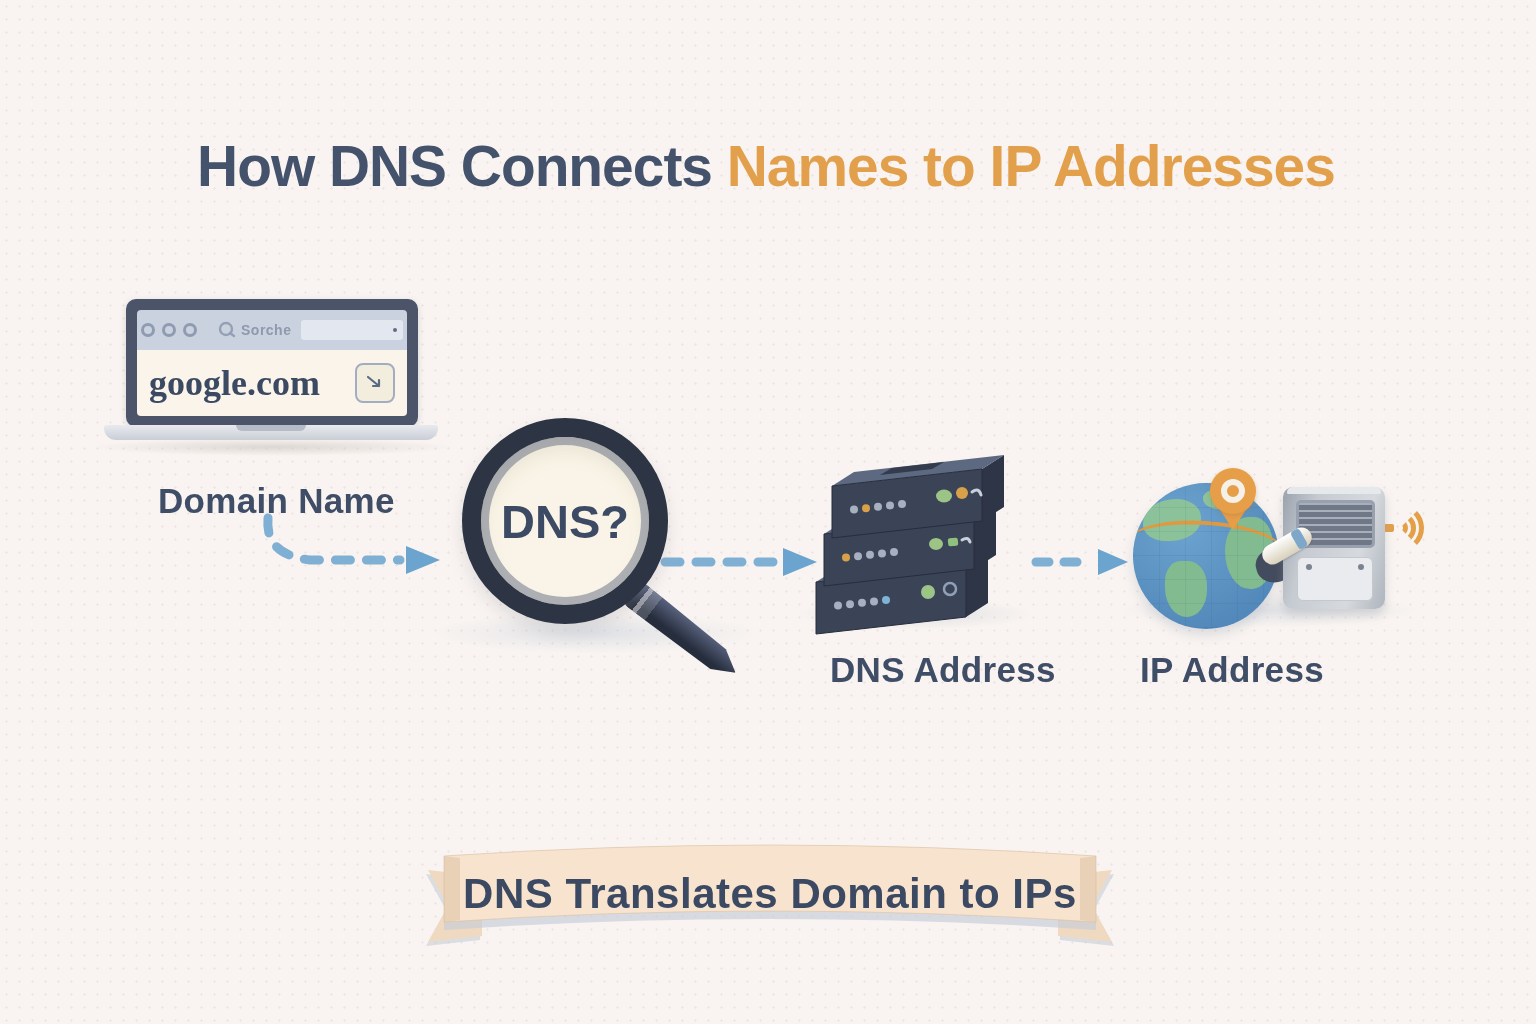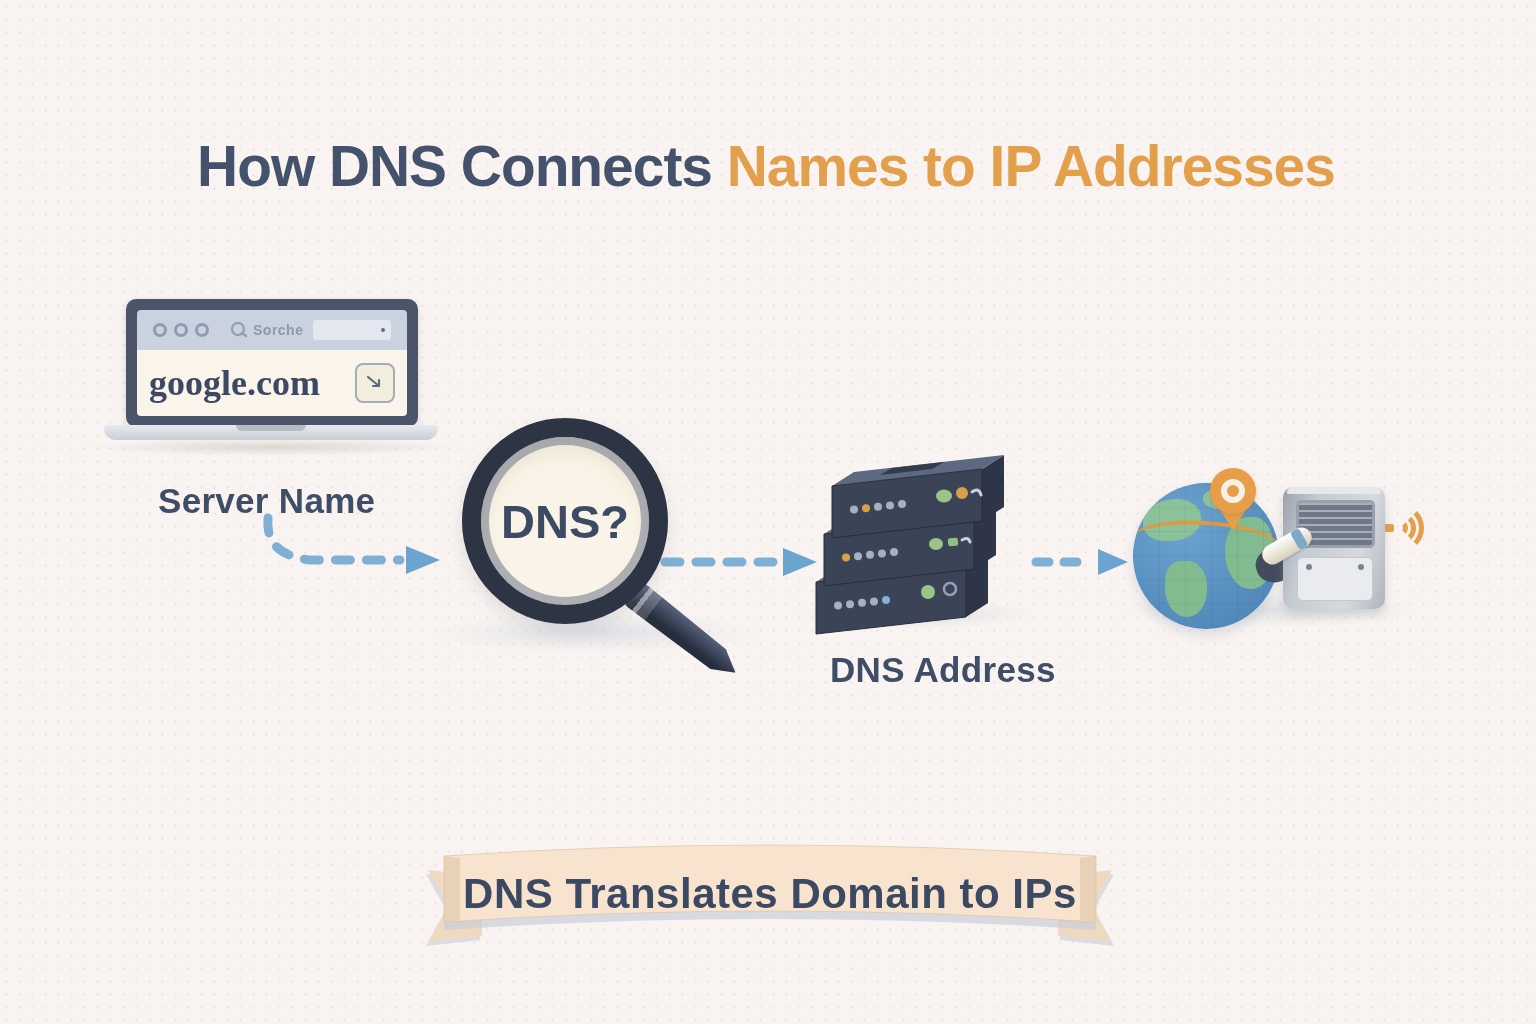--- a/index.html
+++ b/index.html
@@ -36,21 +36,21 @@
     background:radial-gradient(ellipse at center, rgba(200,207,217,0.5), transparent 70%);}
 
   
   .laptop-screen {
     position:absolute; left:126px; top:299px; width:292px; height:128px;
     background:#4b5468; border-radius:10px; padding:11px;
     box-shadow:0 2px 6px rgba(120,125,140,0.25);
   }
   .screen-inner { width:100%; height:100%; border-radius:4px; overflow:hidden; display:flex; flex-direction:column; }
   .chrome-bar {
-    height:40px; background:#cad2df; display:flex; align-items:center; padding:0 16px; flex:0 0 auto;
+    height:40px; background:#cad2df; display:flex; align-items:center; padding:0 4px; flex:0 0 auto;
   }
   .win-dot { width:14px; height:14px; border:3px solid #8e9bb1; border-radius:50%; margin-right:7px; flex:0 0 auto; }
   .chrome-search { display:flex; align-items:center; margin-left:14px; gap:5px; }
   .chrome-search-label { font-size:14px; color:#8d99ae; font-weight:600; letter-spacing:0.5px; }
   .chrome-pill { position:relative; margin-left:10px; width:96px; height:20px; background:#e3e8f0; border-radius:3px; flex:1 1 auto; }
   .chrome-pill::after { content:""; position:absolute; right:6px; top:8px; width:4px; height:4px; border-radius:50%; background:#5f6c83; }
   .url-area {
     flex:1 1 auto; background:#faf4ea; display:flex; align-items:center; padding:0 12px;
   }
   .url-text {
@@ -196,22 +196,23 @@
         <span class="go-box">
           <svg width="20" height="18" viewBox="0 0 20 18">
             <path d="M3 3 L14 12 M14 6 V12 H8" fill="none" stroke="#5a6c85" stroke-width="2.2" stroke-linecap="round" stroke-linejoin="round"></path>
           </svg>
         </span>
       </div>
     </div>
   </div>
   <div class="laptop-base"></div>
 
-  <div class="flow-label lbl-domain">Server Name</div>
+  <div class="flow-label lbl-domain">Domain Name</div>
   <div class="flow-label lbl-server">DNS Address</div>
+  <div class="flow-label lbl-ip">IP Address</div>
 
   <svg class="arrow-svg" style="left:252px; top:512px;" width="200" height="70" viewBox="0 0 200 70">
     <path d="M 16 6 C 14 30, 26 44, 58 48 L 148 48" fill="none" stroke="#7fb0d4" stroke-width="9" stroke-linecap="round" stroke-dasharray="15 16"></path>
     <polygon points="154,34 188,48 154,62" fill="#6ba4ce"></polygon>
   </svg>
 
   <svg class="arrow-svg" style="left:655px; top:544px;" width="175" height="36" viewBox="0 0 175 36">
     <line x1="10" y1="18" x2="118" y2="18" stroke="#7fb0d4" stroke-width="9" stroke-linecap="round" stroke-dasharray="15 16"></line>
     <polygon points="128,4 162,18 128,32" fill="#6ba4ce"></polygon>
   </svg>

